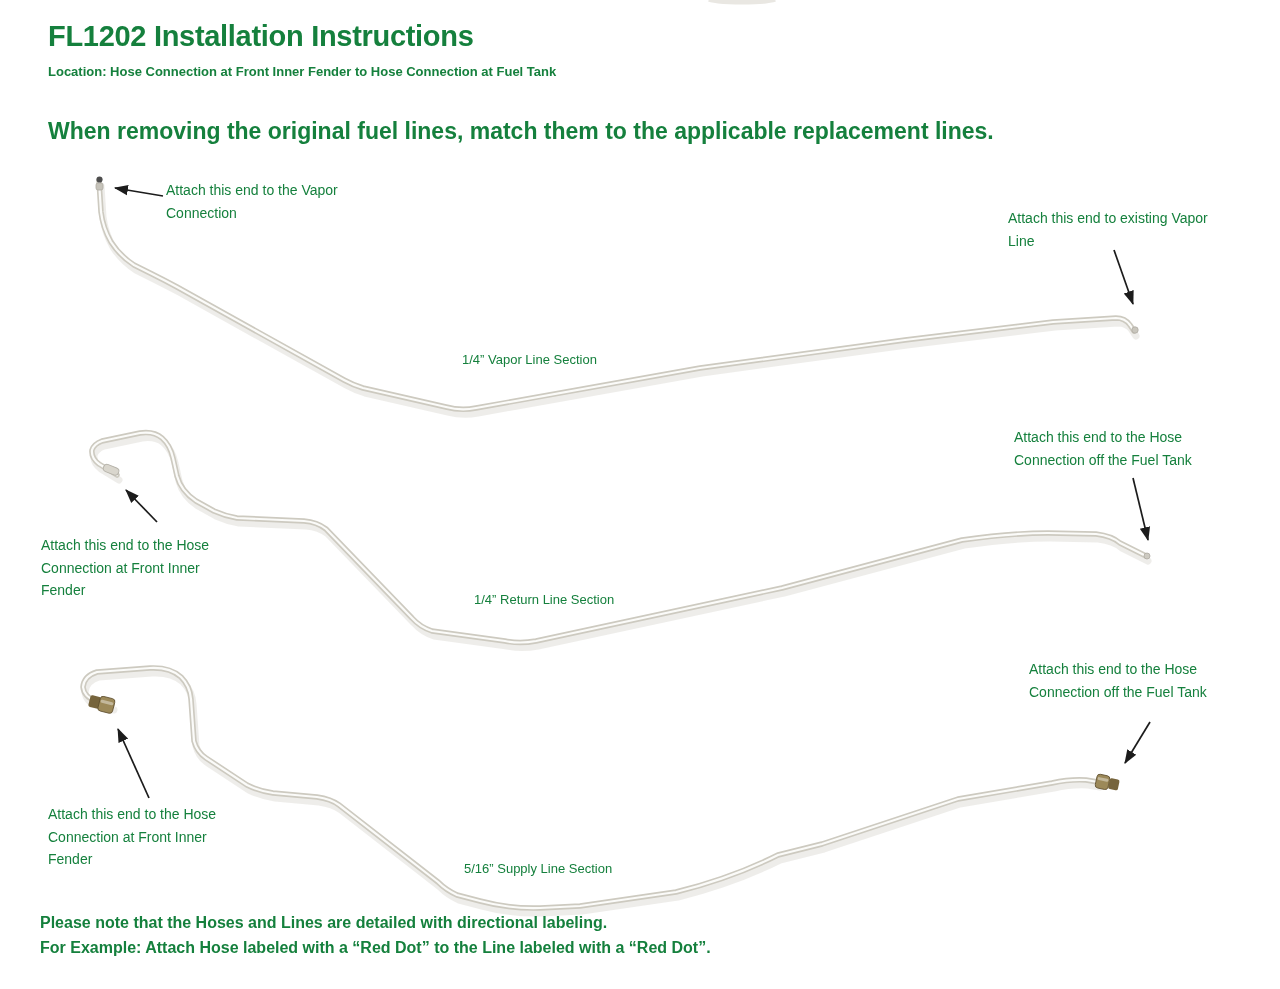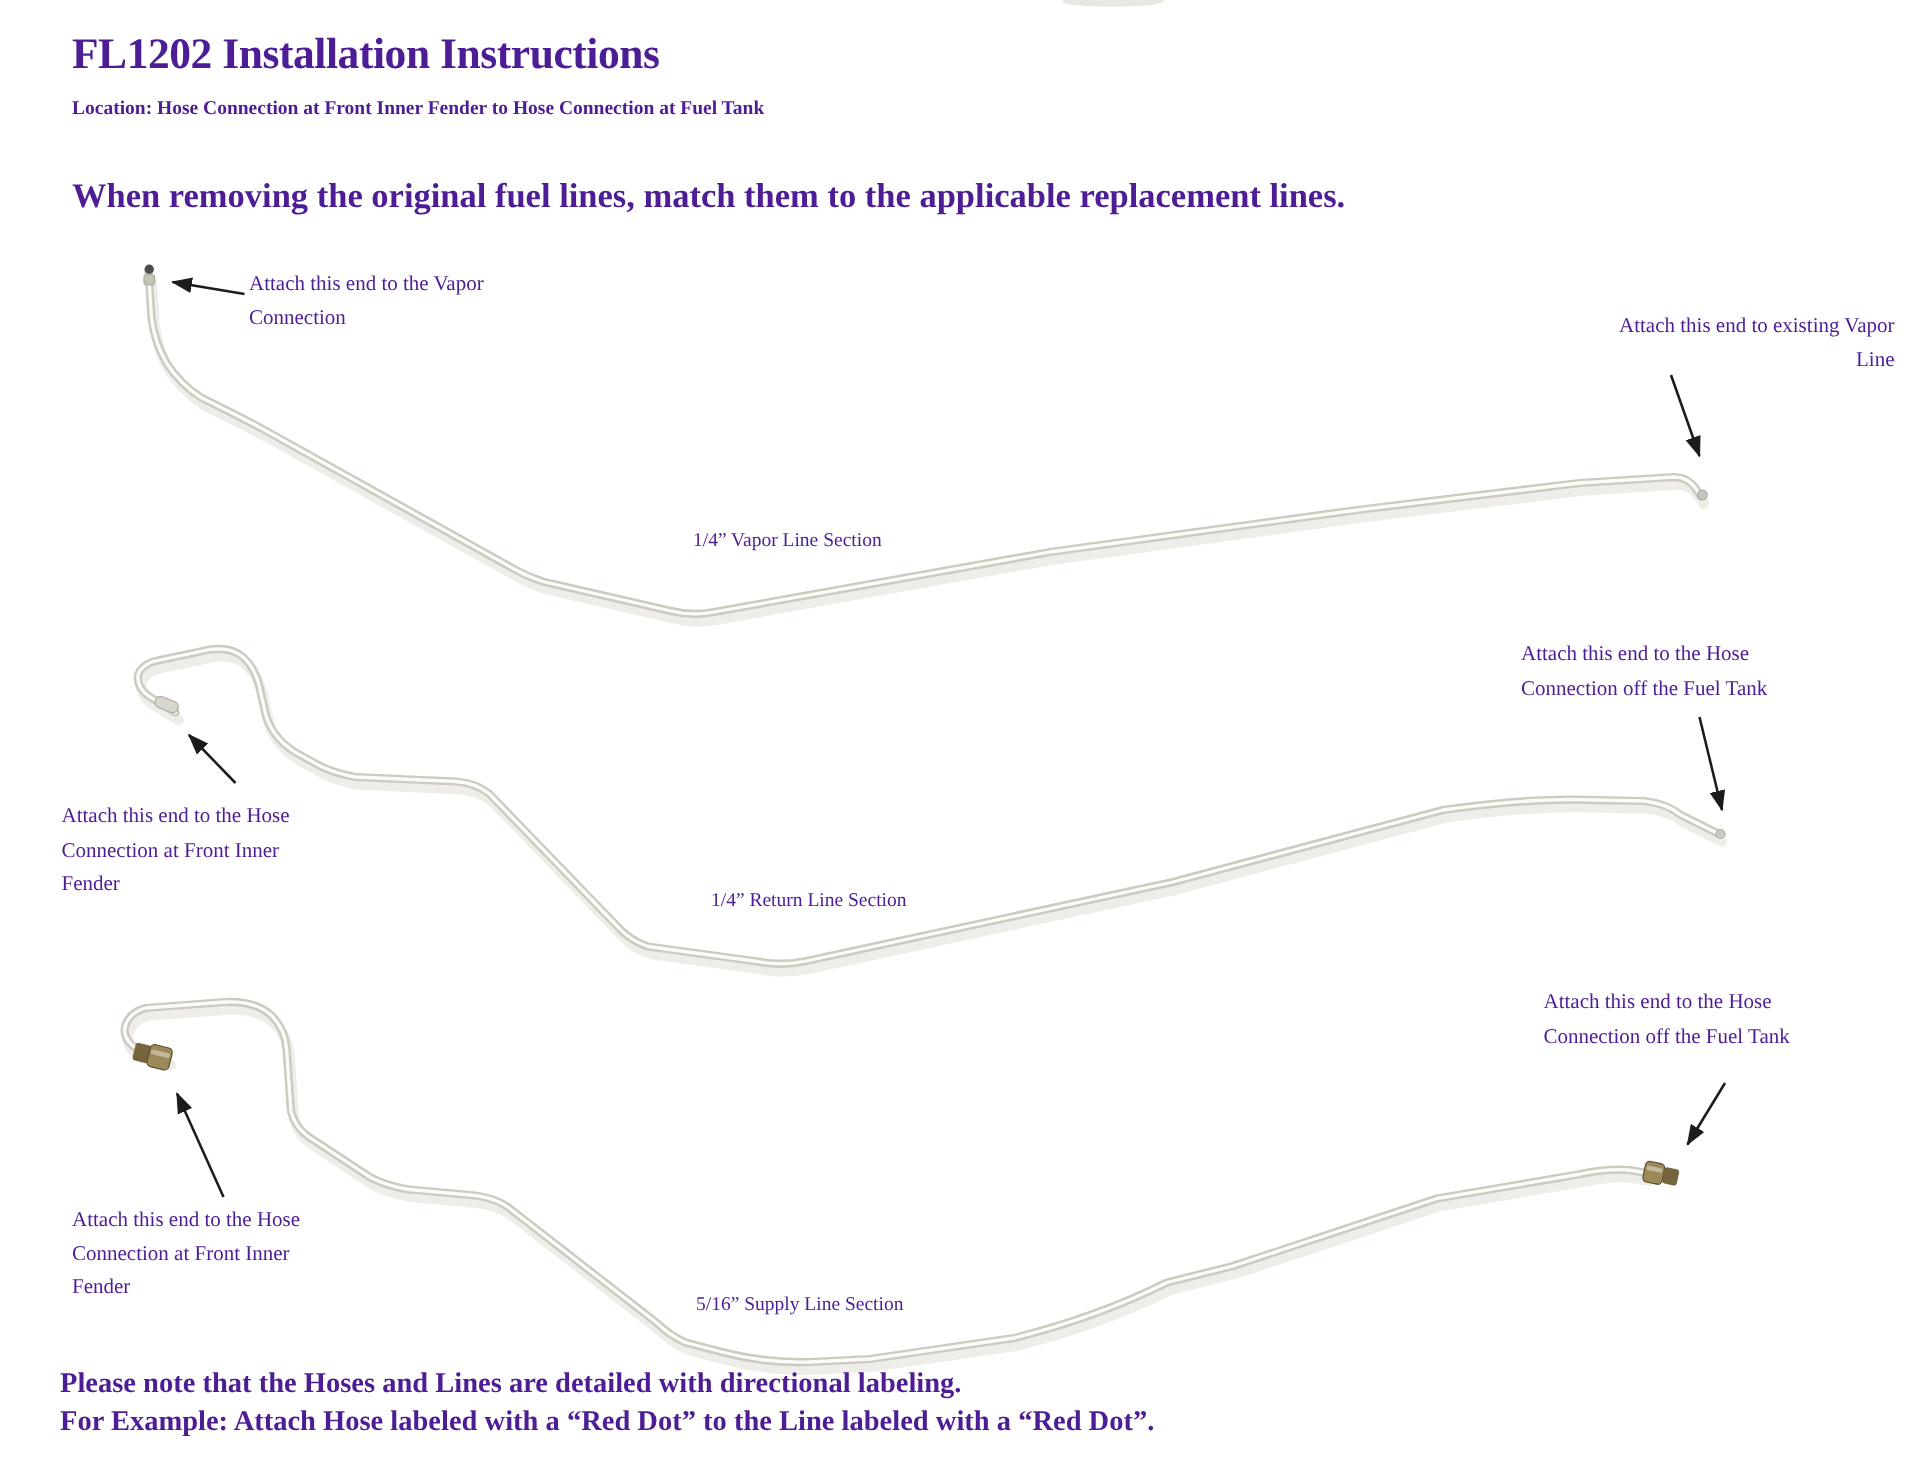--- a/index.html
+++ b/index.html
@@ -1,39 +1,39 @@
 <!DOCTYPE html>
 <html><head>
 <meta charset="utf-8">
 <style>
   html,body{margin:0;padding:0;background:#ffffff;}
   .page{
     position:relative;
     width:1280px;height:989px;
     background:#ffffff;
-    font-family:Liberation Serif, serif;
-    color:#4c1d95;
+    font-family:Liberation Sans, sans-serif;
+    color:#15803d;
     overflow:hidden;
   }
   .t{position:absolute;white-space:pre-line;}
   .title{left:48px;top:20px;font-size:29px;font-weight:700;letter-spacing:-0.3px;}
   .subtitle{left:48px;top:64px;font-size:13px;font-weight:700;}
   .intro{left:48px;top:118px;font-size:23px;font-weight:700;}
   .callout{font-size:14px;line-height:22.5px;}
   .c1L{left:166px;top:179px;width:250px;}
-  .c1R{left:1008px;top:207px;width:255px;text-align:right;}
+  .c1R{left:1008px;top:207px;width:255px;}
   .c2L{left:41px;top:534px;width:240px;}
   .c2R{left:1014px;top:426px;width:240px;}
   .c3L{left:48px;top:803px;width:240px;}
   .c3R{left:1029px;top:658px;width:240px;}
   .linelabel{font-size:13px;}
   .lab1{left:462px;top:352px;}
   .lab2{left:474px;top:592px;}
   .lab3{left:464px;top:861px;}
-  .footnote{font-size:19px;font-weight:700;line-height:24px;}
+  .footnote{font-size:16px;font-weight:700;line-height:24px;}
   .f1{left:40px;top:911px;}
   .f2{left:40px;top:936px;}
   svg.art{position:absolute;left:0;top:0;}
   .tube{fill:none;stroke-linecap:round;stroke-linejoin:round;}
   .tube.shadow{stroke-width:7px;}
   .tube.outer{stroke-width:5.5px;}
   .tube.core{stroke-width:2.2px;}
   .arrow{stroke-width:1.7px;fill:none;}
 </style>
 </head>

